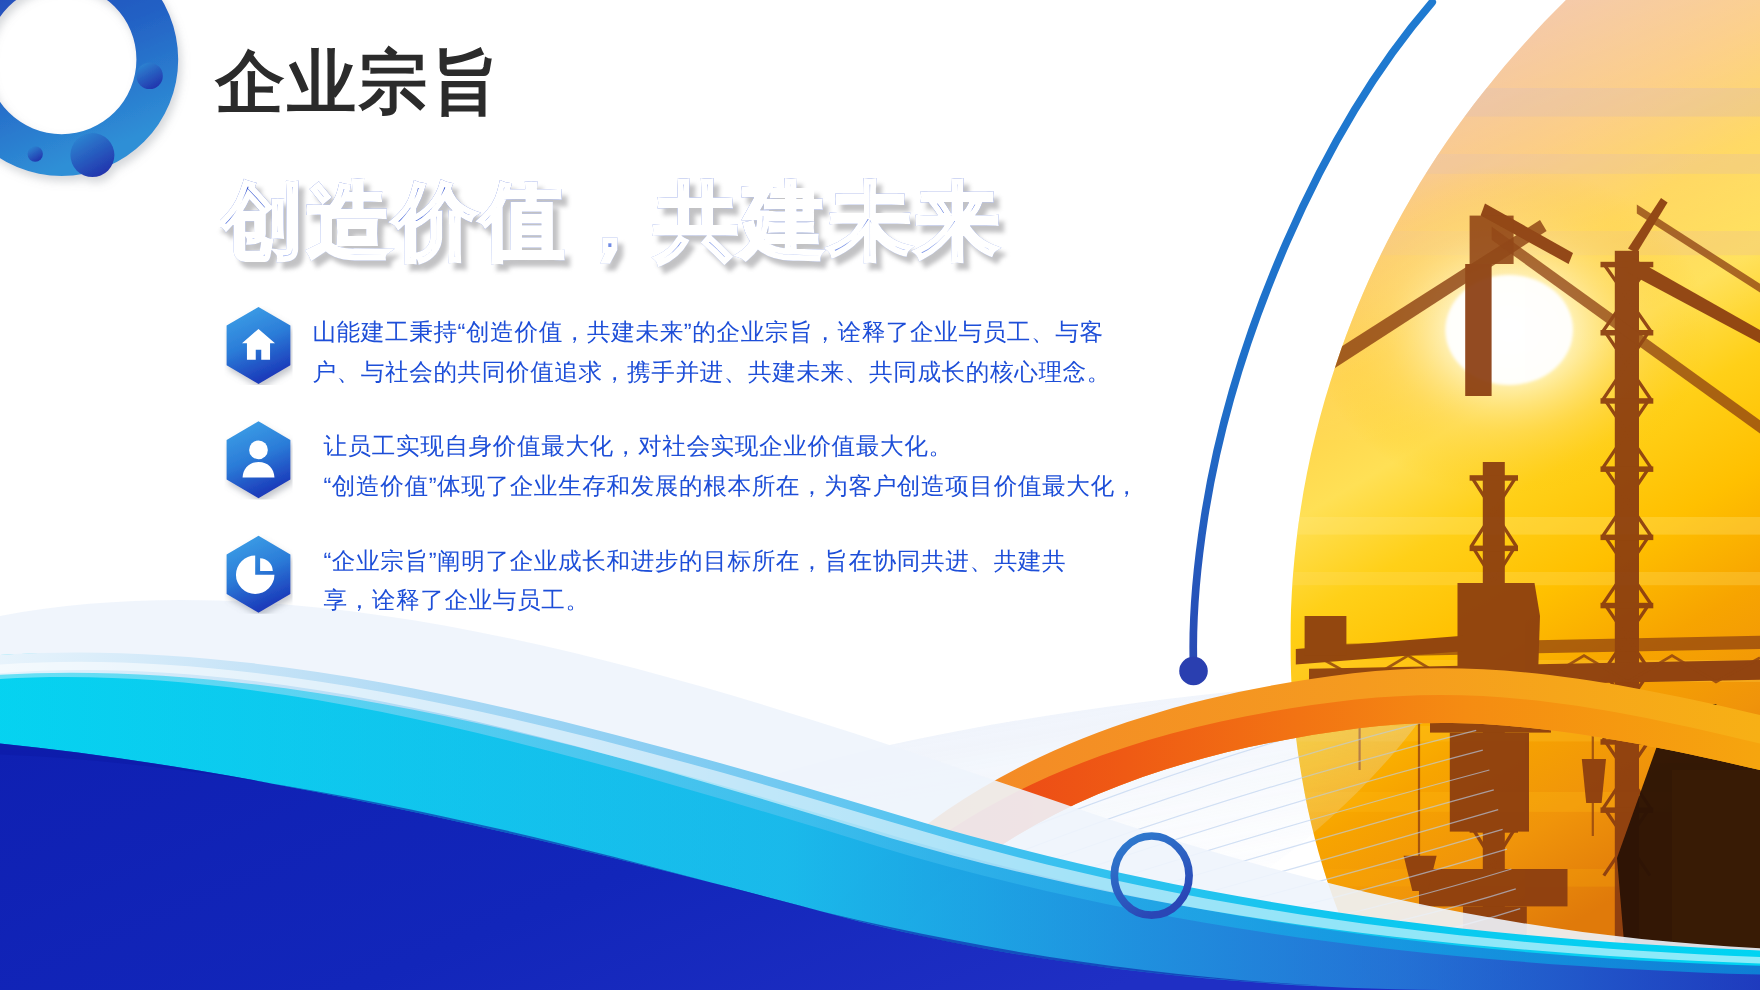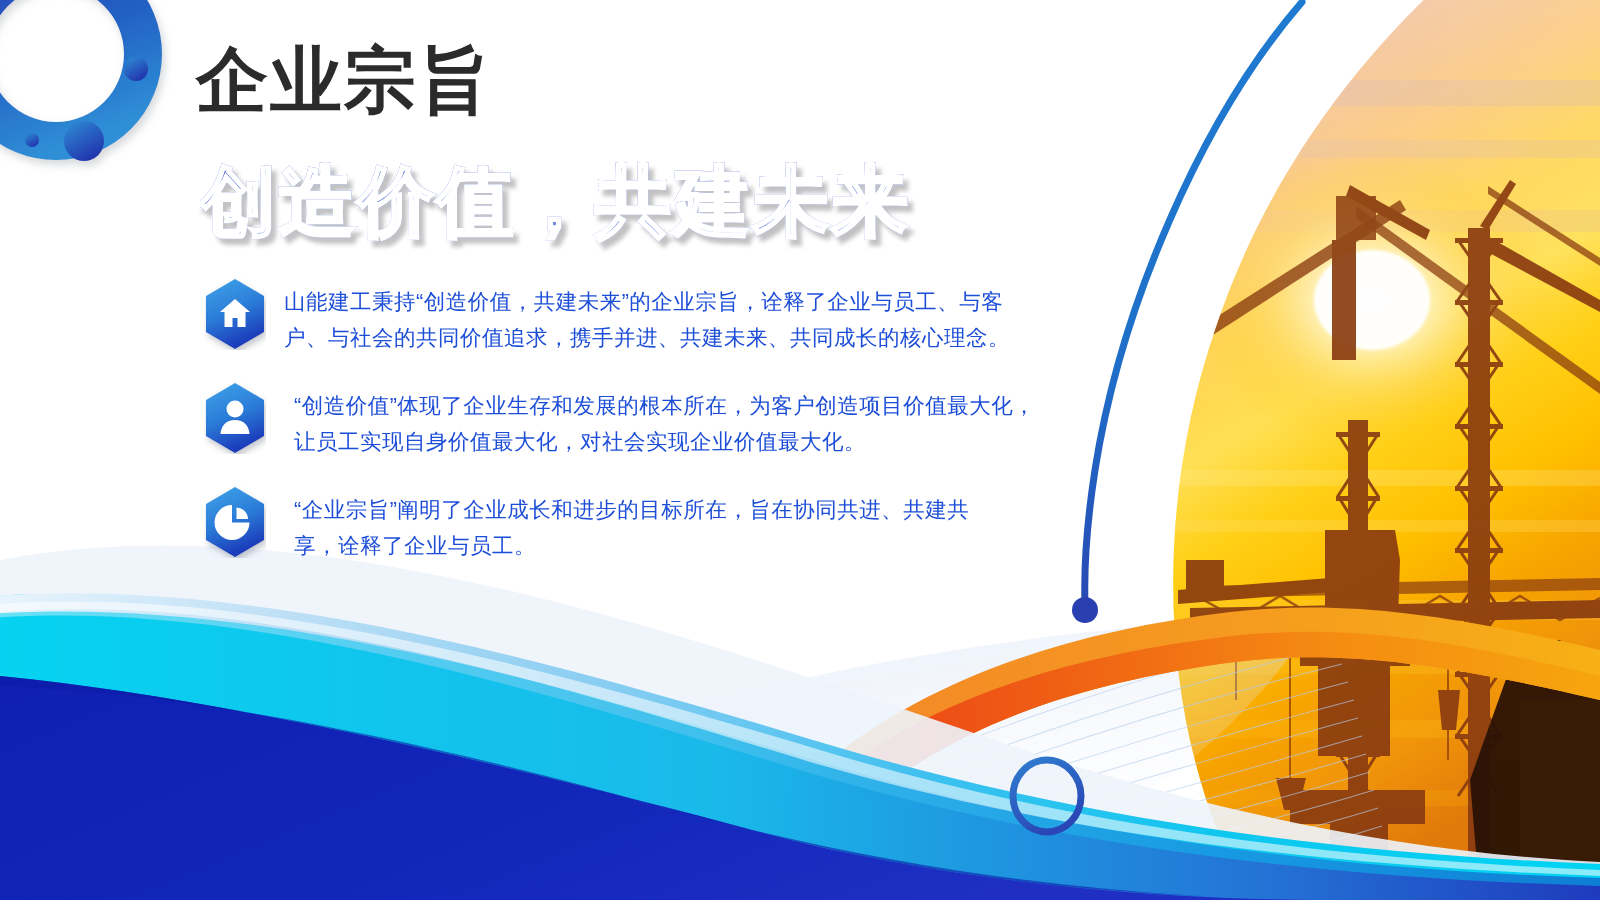--- a/index.html
+++ b/index.html
@@ -22,21 +22,21 @@
     inset: 0;
     pointer-events: none;
   }
   svg.layer { display: block; }
 
   
   #section-heading {
     position: absolute;
     left: 196px;
     top: 44px;
-    font-size: 72px;
+    font-size: 63px;
     font-weight: bold;
     color: #2b2b2b;
     letter-spacing: 2px;
     line-height: 1;
     white-space: nowrap;
     font-family: "Liberation Sans", "DejaVu Sans", sans-serif;
   }
 
   
   #slogan-wrap {
@@ -448,22 +448,22 @@
             <filter id="hs2" x="-30%" y="-30%" width="170%" height="180%">
               <feDropShadow dx="2" dy="4" stdDeviation="3" flood-color="#6b7280" flood-opacity="0.4"></feDropShadow>
             </filter>
           </defs>
           <path d="M31,1 L60,18 L60,54 L31,71 L2,54 L2,18 Z" fill="url(#hg2)" filter="url(#hs2)"></path>
           <circle cx="31" cy="27" r="8.5" fill="#ffffff"></circle>
           <path d="M31,38 C40,38 45,44 45.5,52 L16.5,52 C17,44 22,38 31,38 Z" fill="#ffffff"></path>
         </svg>
       </div>
       <div class="bullet-text">
+        <span class="ln">让员工实现自身价值最大化，对社会实现企业价值最大化。</span>
         <span class="ln">“创造价值”体现了企业生存和发展的根本所在，为客户创造项目价值最大化，</span>
-        <span class="ln">让员工实现自身价值最大化，对社会实现企业价值最大化。</span>
       </div>
     </div>
 
     <div class="bullet indent">
       <div class="hex">
         <svg width="62" height="72" viewBox="0 0 62 72" xmlns="http://www.w3.org/2000/svg">
           <defs>
             <linearGradient id="hg3" x1="0" y1="0" x2="0.35" y2="1">
               <stop offset="0%" stop-color="#3fa5e9"></stop>
               <stop offset="55%" stop-color="#2b7cd8"></stop>

